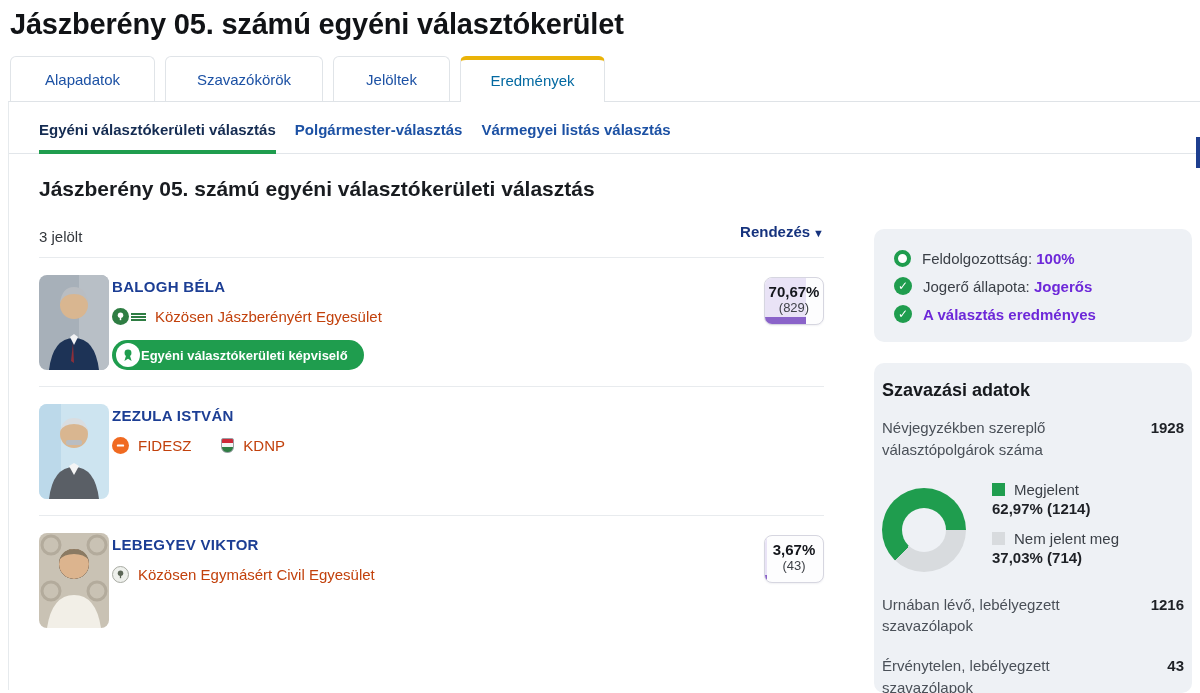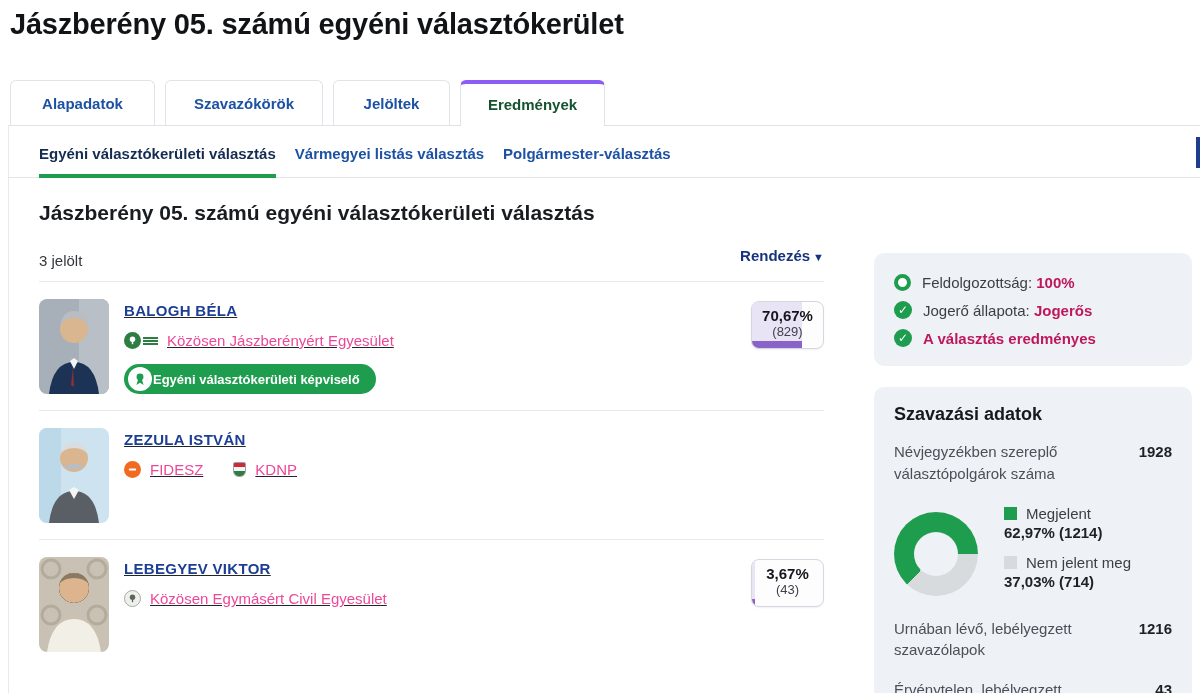--- a/index.html
+++ b/index.html
@@ -18,25 +18,25 @@
     margin: 8px 0 15px 10px;
     letter-spacing: -0.2px;
   }
   
   .tabbar { display: flex; gap: 10px; margin-left: 10px; position: relative; z-index: 2; }
   .tab {
     display: flex; align-items: center; justify-content: center;
     height: 45px; background: #fff;
     border: 1px solid #e0e4e8; border-bottom: none;
     border-radius: 6px 6px 0 0;
-    font-weight: 700; font-size: 15px; color: #1c51a4;
-    position: relative; cursor: pointer; margin-top: 24px;
+    font-weight: 400; font-size: 15px; color: #1c51a4;
+    position: relative; cursor: pointer;
   }
   .tab-0 { width: 145px; } .tab-1 { width: 158px; } .tab-2 { width: 117px; text-align: right; } .tab-3 { width: 145px; }
-  .tab.active { border-top: 4px solid #8b5cf6; color: #14532d; }
+  .tab.active { border-top: 4px solid #eab308; color: #0369a1; }
   .tab.active::after { content:""; position:absolute; left:0; right:0; bottom:-1px; height:1px; background:#fff; }
   
   .card {
     margin-left: 8px;
     border-left: 1px solid #e6eaed;
     border-top: 1px solid #dfe3e7;
     height: 589px;
   }
   .subbar { display: flex; gap: 19px; padding-left: 30px; border-bottom: 1px solid #e2e6ea; }
   .subtab {
@@ -54,65 +54,65 @@
     display: flex; justify-content: space-between; align-items: center;
     padding: 12px 0 12px; border-bottom: 1px solid #e8ebee;
   }
   .count-label { font-size: 15px; color: #33373c; margin-top: 11px; }
   .sort-button { font-size: 15px; font-weight: 700; color: #16337e; cursor: pointer; }
   .sort-button .caret { font-size: 11px; margin-left: 3px; }
   .crow { display: flex; align-items: flex-start; padding: 17px 0 16px; border-bottom: 1px solid #e8ebee; }
   .crow.last { border-bottom: none; }
   .photo { width: 70px; height: 95px; border-radius: 8px; overflow: hidden; flex: none; }
   .photo svg { display: block; }
-  .cinfo { flex: 1; padding-left: 15px; padding-top: 3px; text-decoration: underline; }
+  .cinfo { flex: 1; padding-left: 3px; padding-top: 3px; }
   .cname { font-size: 15px; font-weight: 700; color: #1c3e94; letter-spacing: 0.3px; cursor: pointer; }
   .party-row { margin-top: 13px; display: flex; align-items: center; }
   .party-chip { display: flex; align-items: center; gap: 9px; }
   .party-chip + .party-chip { margin-left: 30px; }
-  .party-link { font-size: 15px; color: #ec4899; cursor: pointer; }
+  .party-link { font-size: 15px; color: #c2410c; cursor: pointer; }
   .logo-circle { width: 17px; height: 17px; border-radius: 50%; display: inline-flex; align-items: center; justify-content: center; flex: none; }
   .kje-logo { display: inline-flex; align-items: center; gap: 2px; }
   .kje-lines { display: inline-block; }
   .kje-lines i { display: block; width: 15px; height: 2px; background: #2e7d43; margin: 1px 0; }
   .kdnp-shield {
     width: 13px; height: 15px; flex: none;
     background: linear-gradient(to bottom, #ce2939 0 34%, #f4f4f4 34% 60%, #2e7d43 60% 100%);
     border: 1px solid #9aa0a6; border-radius: 2px 2px 6px 6px;
   }
   .winner-badge {
     margin-top: 15px; display: inline-flex; align-items: center; gap: 1px;
     background: #1f9d4e; border-radius: 16px; padding: 3px 16px 3px 4px;
   }
   .badge-circle { width: 24px; height: 24px; border-radius: 50%; background: #fff; display: flex; align-items: center; justify-content: center; }
   .badge-label { color: #fff; font-weight: 700; font-size: 13px; }
   .pctbox {
-    width: 73px; height: 48px; flex: none; margin-top: 2px;
+    width: 60px; height: 48px; flex: none; margin-top: 2px;
     border: 1px solid #d6d6e0; border-radius: 8px;
     position: relative; overflow: hidden; background: #fdfdfe;
     box-shadow: 0 1px 2px rgba(20,20,60,.06);
   }
   .pct-fill { position: absolute; left: 0; top: 0; bottom: 0; background: #e9e3f6; }
   .pct-bar { position: absolute; left: 0; bottom: 0; height: 7px; background: #8a63c9; }
   .pct-text { position: relative; text-align: center; padding-top: 5px; font-size: 15px; font-weight: 700; color: #14161c; }
   .pct-votes { position: relative; text-align: center; font-size: 13px; color: #3e4147; }
   
   .status-box { background: #eef1f5; border-radius: 10px; padding: 16px 20px 14px; margin-top: 24px; }
   .status-row { display: flex; align-items: center; gap: 11px; padding: 5px 0; font-size: 15px; color: #3a3f46; }
-  .status-row b { color: #be185d; }
+  .status-row b { color: #6d28d9; }
   .ring-icon {
     width: 17px; height: 17px; border-radius: 50%;
     border: 4px solid #1f9d4e; background: #fff; flex: none;
   }
   .check-icon {
     width: 18px; height: 18px; border-radius: 50%; background: #1f9d4e; flex: none;
     color: #fff; font-size: 12px; font-weight: 700;
     display: flex; align-items: center; justify-content: center;
   }
-  .data-box { background: #eef1f5; border-radius: 10px; padding: 17px 20px; margin-top: 21px; height: 330px; }
+  .data-box { background: #eef1f5; border-radius: 10px; padding: 17px 8px; margin-top: 21px; height: 330px; }
   .data-heading { font-size: 18px; font-weight: 700; color: #16191d; margin-bottom: 16px; }
   .data-row { display: flex; justify-content: space-between; margin: 15px 0 18px; font-size: 15px; line-height: 1.45; }
   .data-label { width: 196px; color: #4a5058; }
   .data-value { font-weight: 700; color: #1e2126; }
   .donut-wrap { display: flex; align-items: center; margin: 20px 0 6px; }
   .donut { width: 84px; height: 84px; border-radius: 50%; position: relative; flex: none; }
   .donut::after { content: ""; position: absolute; inset: 20px; border-radius: 50%; background: #eef1f5; }
   .legend { margin-left: 26px; }
   .legend-item { margin-bottom: 13px; font-size: 15px; color: #3a3f46; }
   .legend-line { display: flex; align-items: center; gap: 9px; }
@@ -131,22 +131,22 @@
   <div class="tab tab-0">Alapadatok</div>
   <div class="tab tab-1">Szavazókörök</div>
   <div class="tab tab-2">Jelöltek</div>
   <div class="tab tab-3 active">Eredmények</div>
 </div>
 
 <div class="card">
 
   <div class="subbar">
     <div class="subtab active">Egyéni választókerületi választás</div>
+    <div class="subtab">Polgármester-választás</div>
     <div class="subtab">Vármegyei listás választás</div>
-    <div class="subtab">Polgármester-választás</div>
   </div>
 
   <div class="section-heading">Jászberény 05. számú egyéni választókerületi választás</div>
 
   <div class="main">
     <div class="list-col">
 
       <div class="list-header">
         <span class="count-label">3 jelölt</span>
         <span class="sort-button"><span>Rendezés</span><span class="caret">▼</span></span>

